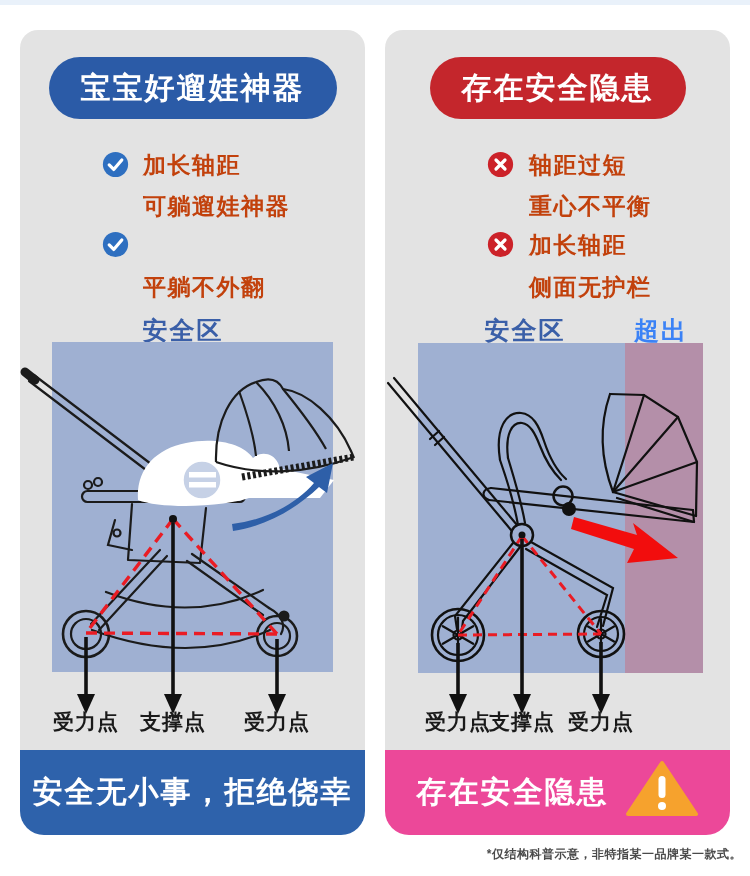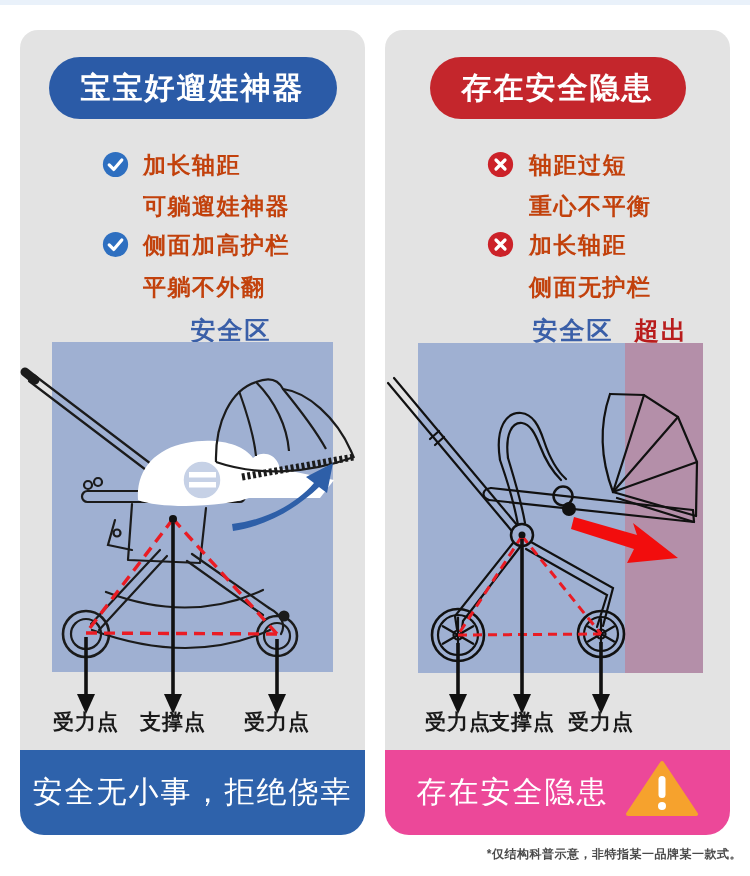--- a/index.html
+++ b/index.html
@@ -21,28 +21,28 @@
   .panel.right .pt-icon{left:102px;}
   .point-line{position:absolute;font-size:23px;font-weight:bold;color:#c2410c;
               white-space:nowrap;letter-spacing:1.5px;line-height:28px;}
   .panel.left .point-line{left:123px;}
   .panel.right .point-line{left:144px;}
   .zone{position:absolute;}
   .zone.safety{background:#9fb0d2;}
   .zone.overflow{background:#b48fa9;}
   .zone-label{position:absolute;top:284px;transform:translateX(-50%);font-size:25px;
               font-weight:bold;letter-spacing:2px;white-space:nowrap;}
-  .zone-label.blue{color:#3a5fa8;margin-left:48px;}
-  .zone-label.red{color:#b91c1c;font-family:Liberation Serif, serif;}
+  .zone-label.blue{color:#3a5fa8;}
+  .zone-label.red{color:#3b82f6;font-family:Liberation Serif, serif;}
   .illus{position:absolute;left:0;top:0;overflow:visible;}
   .force-label{position:absolute;top:678px;transform:translateX(-50%);font-size:21px;
                font-weight:bold;color:#1a1a1a;white-space:nowrap;letter-spacing:1px;}
   .banner{position:absolute;left:0;top:720px;width:345px;height:85px;
           border-radius:0 0 24px 24px;display:flex;align-items:center;justify-content:center;
-          color:#fff;font-size:30px;font-weight:normal;letter-spacing:2px;white-space:nowrap;}
+          color:#fff;font-size:30px;font-weight:bold;letter-spacing:2px;white-space:nowrap;}
   .banner.blue{background:#2e62ab;}
   .banner.red{background:#ec4899;gap:16px;}
   .footnote{position:absolute;right:8px;top:846px;font-size:12px;color:#4a4a4a;
             font-weight:bold;letter-spacing:0.5px;}
 </style>
 </head>
 <body>
 
 <div class="page">
   <div class="top-strip"></div>
@@ -62,21 +62,20 @@
     </span>
     <div class="point-line" style="top:121px">加长轴距</div>
     <div class="point-line" style="top:162px">可躺遛娃神器</div>
 
     <span class="pt-icon" style="top:201px">
       <svg width="27" height="27" viewBox="0 0 30 30">
           <circle cx="15" cy="15" r="14" fill="#2e6fc0"></circle>
           <polyline points="8,15.5 13,20.5 22,10" stroke="#fff" stroke-width="3.6" fill="none" stroke-linecap="round" stroke-linejoin="round"></polyline>
         </svg>
     </span>
-    <div class="point-line" style="top:201px">侧面加高护栏</div>
     <div class="point-line" style="top:243px">平躺不外翻</div>
 
     <div class="zone-label blue" style="left:163px">安全区</div>
     <div class="zone safety" style="left:32px;top:312px;width:281px;height:330px"></div>
 
     <svg class="illus" width="345" height="720" viewBox="0 0 345 720">
 
       <g stroke="#1b1b1b" stroke-width="2.2" fill="none" stroke-linecap="round">
         <line x1="9" y1="351" x2="130" y2="443"></line>
         <line x1="14" y1="345" x2="135" y2="437"></line>

